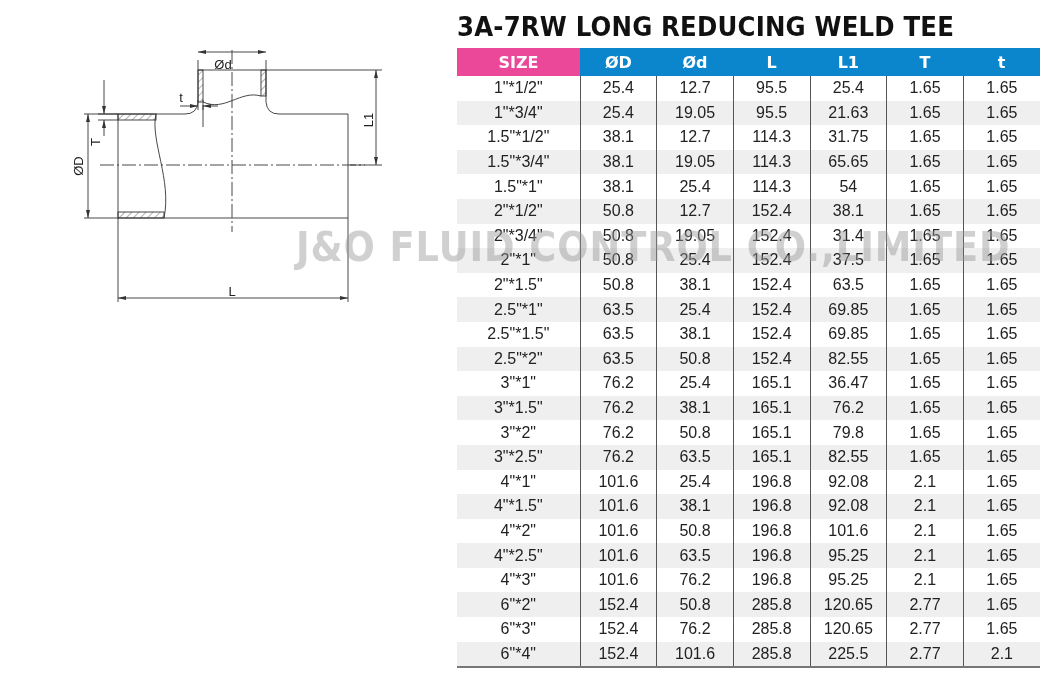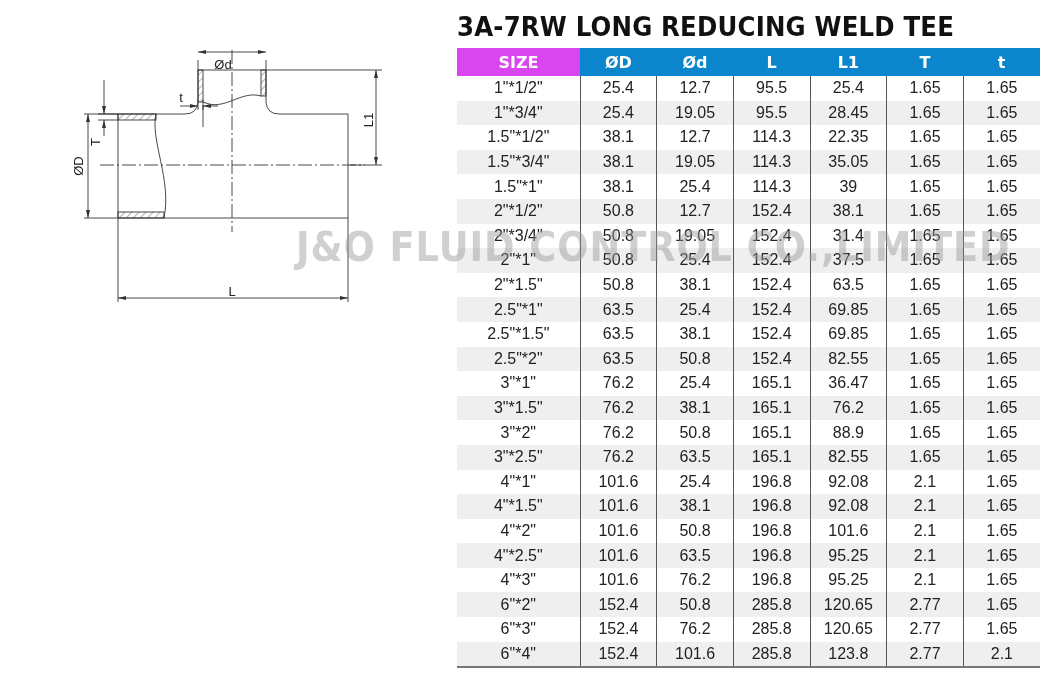--- a/index.html
+++ b/index.html
@@ -2,21 +2,21 @@
 <html><head>
 <meta charset="utf-8">
 <style>
   html, body { margin:0; padding:0; background:#ffffff; }
   body { width:1047px; height:678px; position:relative; overflow:hidden; font-family:"Liberation Sans", sans-serif; }
   .title { position:absolute; left:457px; top:12px; font-size:26px; font-weight:bold; color:#111; letter-spacing:0.2px; font-family:"DejaVu Sans", sans-serif; transform:scaleX(0.94); transform-origin:left top; white-space:nowrap; }
   table.spec { position:absolute; left:457px; top:48px; border-collapse:collapse; table-layout:fixed; width:583px; }
   table.spec col.c0 { width:123px; }
   table.spec col.cn { width:76.6px; }
   table.spec th { height:28px; color:#fff; font-size:16px; font-weight:bold; text-align:center; padding:0; font-family:"DejaVu Sans", sans-serif; }
-  table.spec th.size { background:#d946ef; }
+  table.spec th.size { background:#ec4899; }
   table.spec th.dim { background:#0b86cc; }
   table.spec td { height:24.6px; padding:0; text-align:center; font-size:16px; color:#222; border-left:1px solid #555; }
   table.spec td:first-child { border-left:none; }
   table.spec tr.alt td { background:#efefef; }
   table.spec tr:last-child td { border-bottom:2px solid #777; }
   .diagram { position:absolute; left:60px; top:50px; width:340px; height:260px; }
   .watermark { position:absolute; left:296px; top:224px; font-size:40px; font-weight:bold; color:rgba(150,150,150,0.45); letter-spacing:1px; white-space:nowrap; pointer-events:none; font-family:"DejaVu Sans", sans-serif; transform:scaleX(0.92); transform-origin:left top; }
 </style>
 </head>
 <body>
@@ -126,48 +126,48 @@
         <td>95.5</td>
         <td>25.4</td>
         <td>1.65</td>
         <td>1.65</td>
       </tr>
       <tr class="alt">
         <td>1"*3/4"</td>
         <td>25.4</td>
         <td>19.05</td>
         <td>95.5</td>
-        <td>28.45</td>
+        <td>21.63</td>
         <td>1.65</td>
         <td>1.65</td>
       </tr>
       <tr>
         <td>1.5"*1/2"</td>
         <td>38.1</td>
         <td>12.7</td>
         <td>114.3</td>
-        <td>22.35</td>
+        <td>31.75</td>
         <td>1.65</td>
         <td>1.65</td>
       </tr>
       <tr class="alt">
         <td>1.5"*3/4"</td>
         <td>38.1</td>
         <td>19.05</td>
         <td>114.3</td>
-        <td>35.05</td>
+        <td>65.65</td>
         <td>1.65</td>
         <td>1.65</td>
       </tr>
       <tr>
         <td>1.5"*1"</td>
         <td>38.1</td>
         <td>25.4</td>
         <td>114.3</td>
-        <td>39</td>
+        <td>54</td>
         <td>1.65</td>
         <td>1.65</td>
       </tr>
       <tr class="alt">
         <td>2"*1/2"</td>
         <td>50.8</td>
         <td>12.7</td>
         <td>152.4</td>
         <td>38.1</td>
         <td>1.65</td>
@@ -243,21 +243,21 @@
         <td>165.1</td>
         <td>76.2</td>
         <td>1.65</td>
         <td>1.65</td>
       </tr>
       <tr>
         <td>3"*2"</td>
         <td>76.2</td>
         <td>50.8</td>
         <td>165.1</td>
-        <td>88.9</td>
+        <td>79.8</td>
         <td>1.65</td>
         <td>1.65</td>
       </tr>
       <tr class="alt">
         <td>3"*2.5"</td>
         <td>76.2</td>
         <td>63.5</td>
         <td>165.1</td>
         <td>82.55</td>
         <td>1.65</td>
@@ -324,20 +324,20 @@
         <td>285.8</td>
         <td>120.65</td>
         <td>2.77</td>
         <td>1.65</td>
       </tr>
       <tr class="alt">
         <td>6"*4"</td>
         <td>152.4</td>
         <td>101.6</td>
         <td>285.8</td>
-        <td>123.8</td>
+        <td>225.5</td>
         <td>2.77</td>
         <td>2.1</td>
       </tr>
     </tbody>
 </table>
 
 <div class="watermark">J&amp;O FLUID CONTROL CO.,LIMITED</div>
 
 </body></html>

